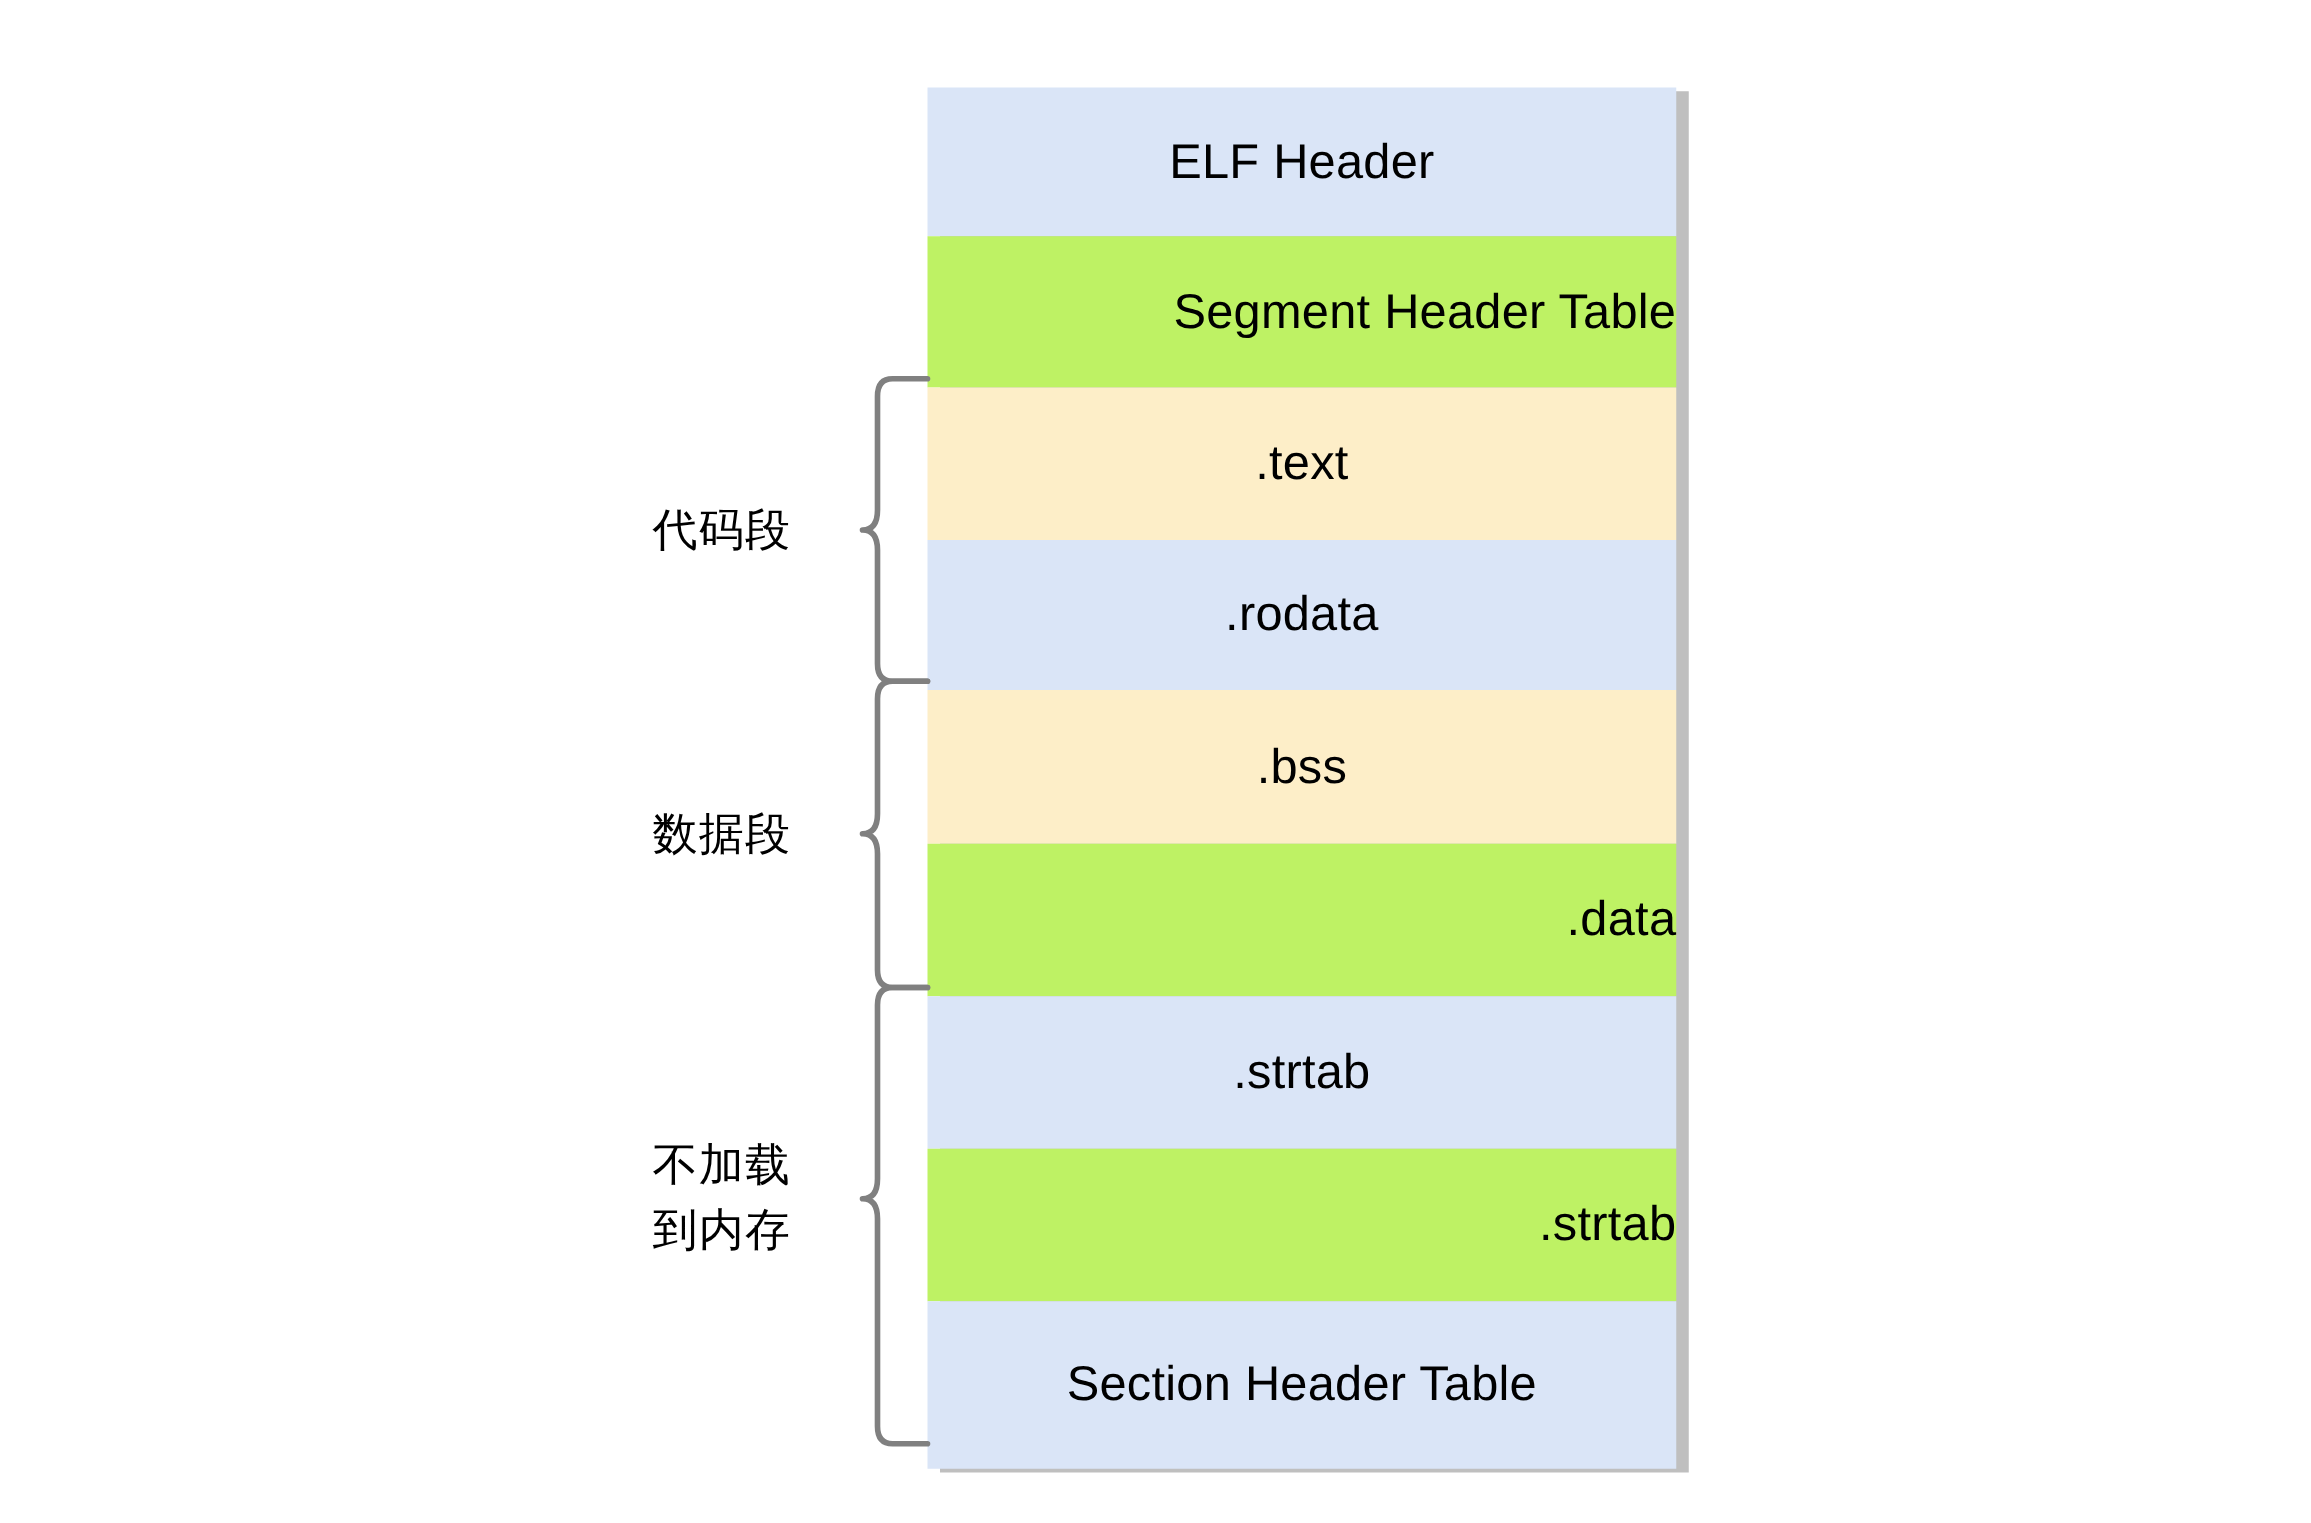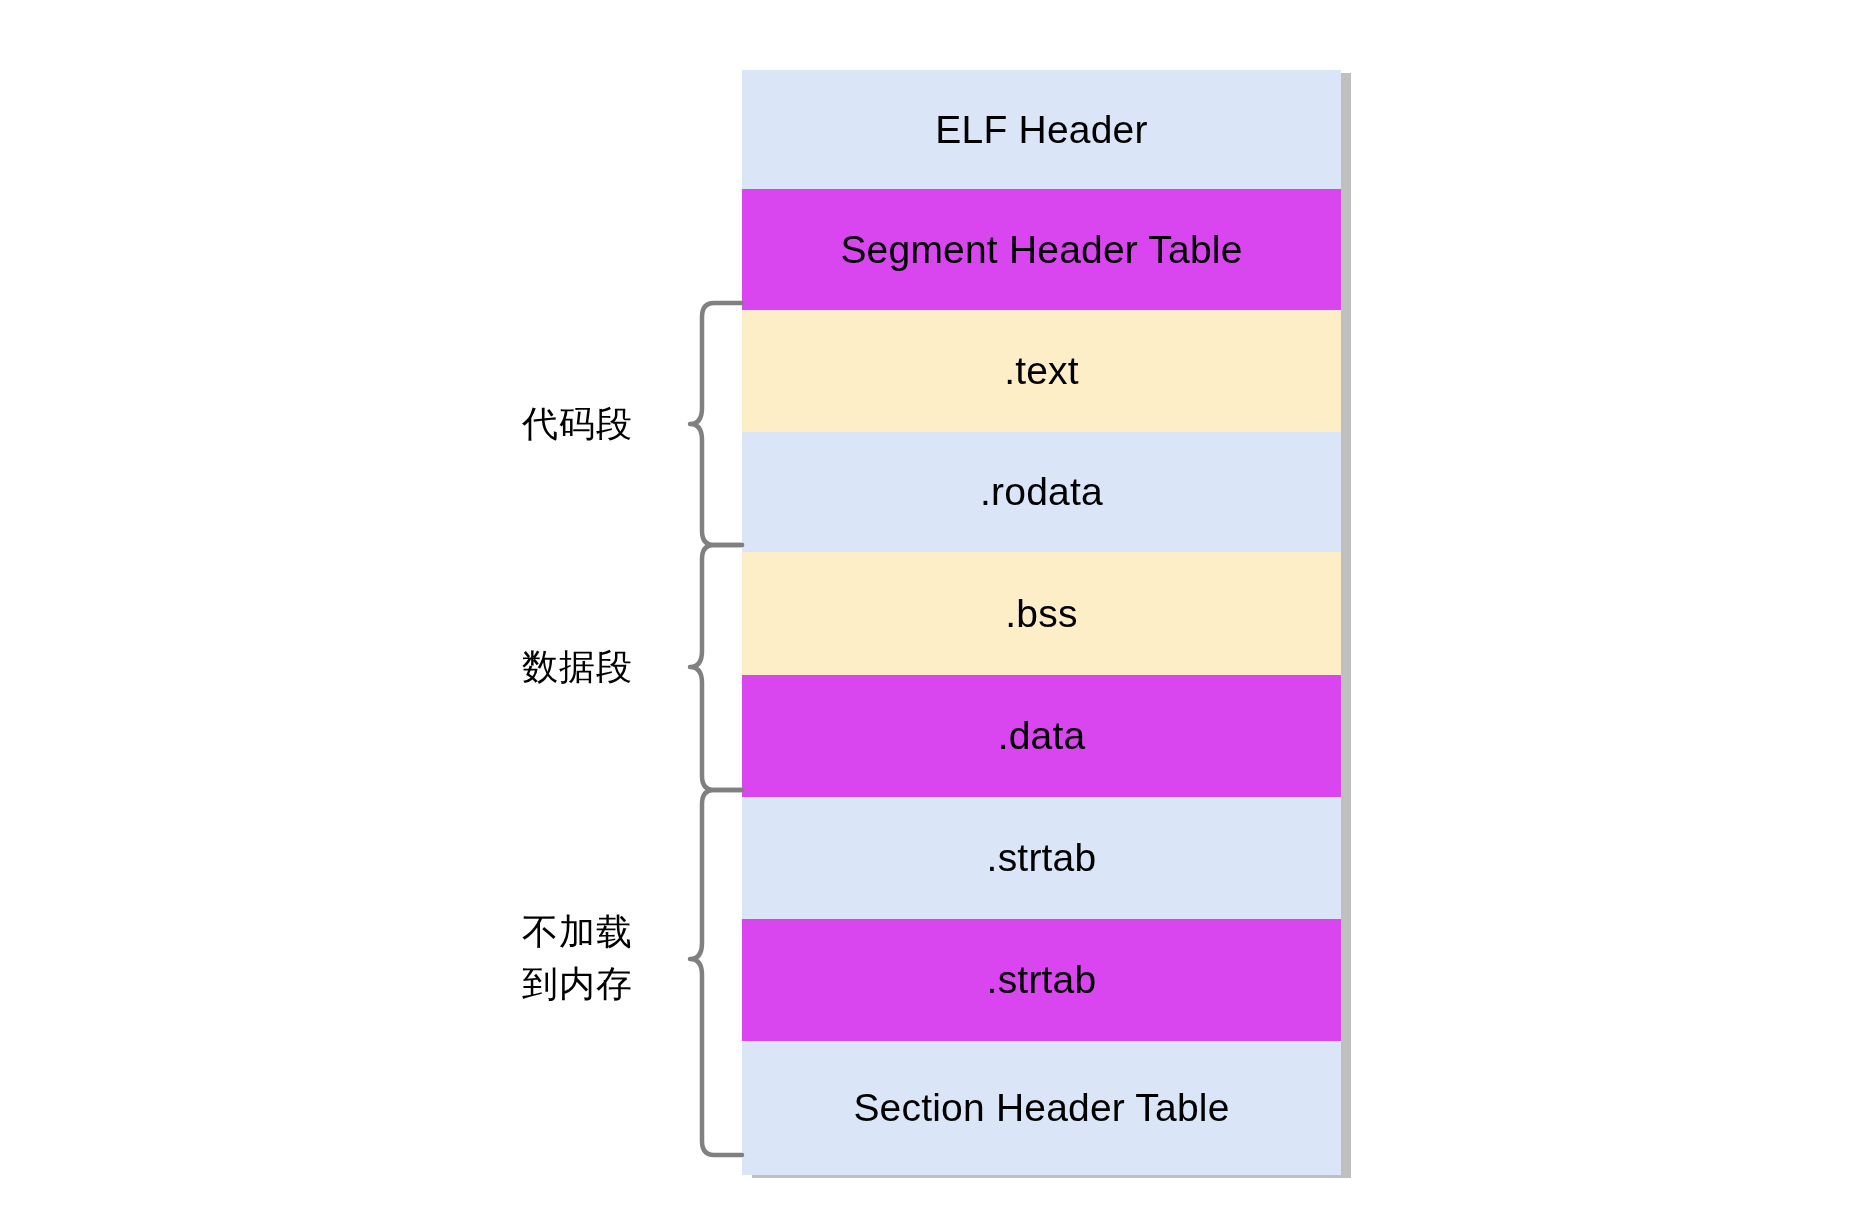--- a/index.html
+++ b/index.html
@@ -45,21 +45,21 @@
     display: flex;
     align-items: center;
     justify-content: center;
     color: #000000;
     font-size: 39px;
     font-weight: 400;
     letter-spacing: 0.2px;
     white-space: nowrap;
   }
   .c-blue   { background: #dae5f7; }
-  .c-green  { background: #d946ef; }
+  .c-green  { background: #bef264; justify-content: flex-end; }
   .c-yellow { background: #fdeec8; }
 
   
   .brace-svg {
     position: absolute;
     z-index: 2;
     overflow: visible;
   }
   .brace-path {
     fill: none;

